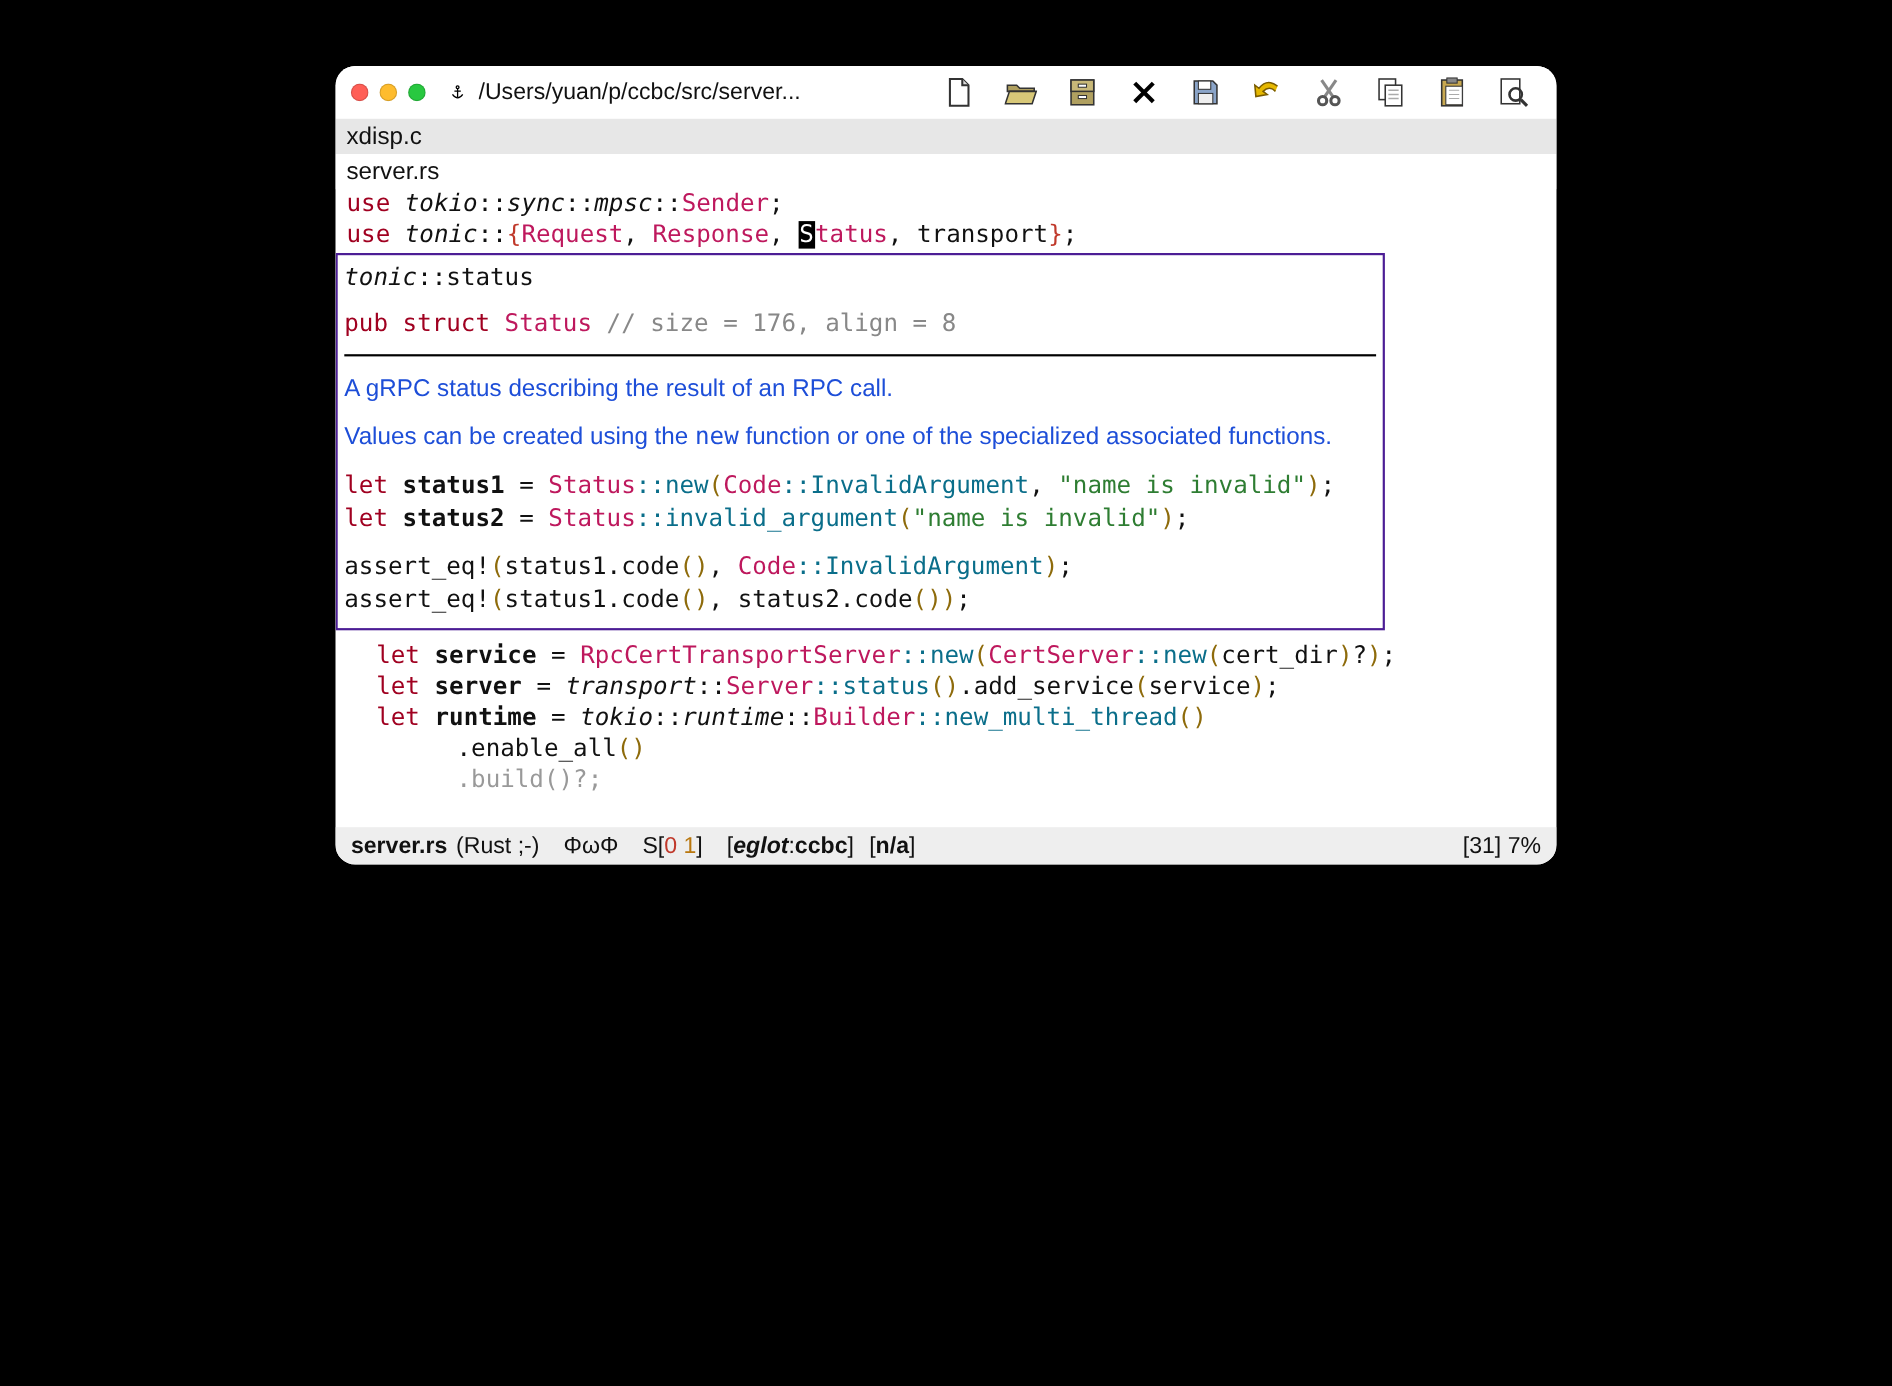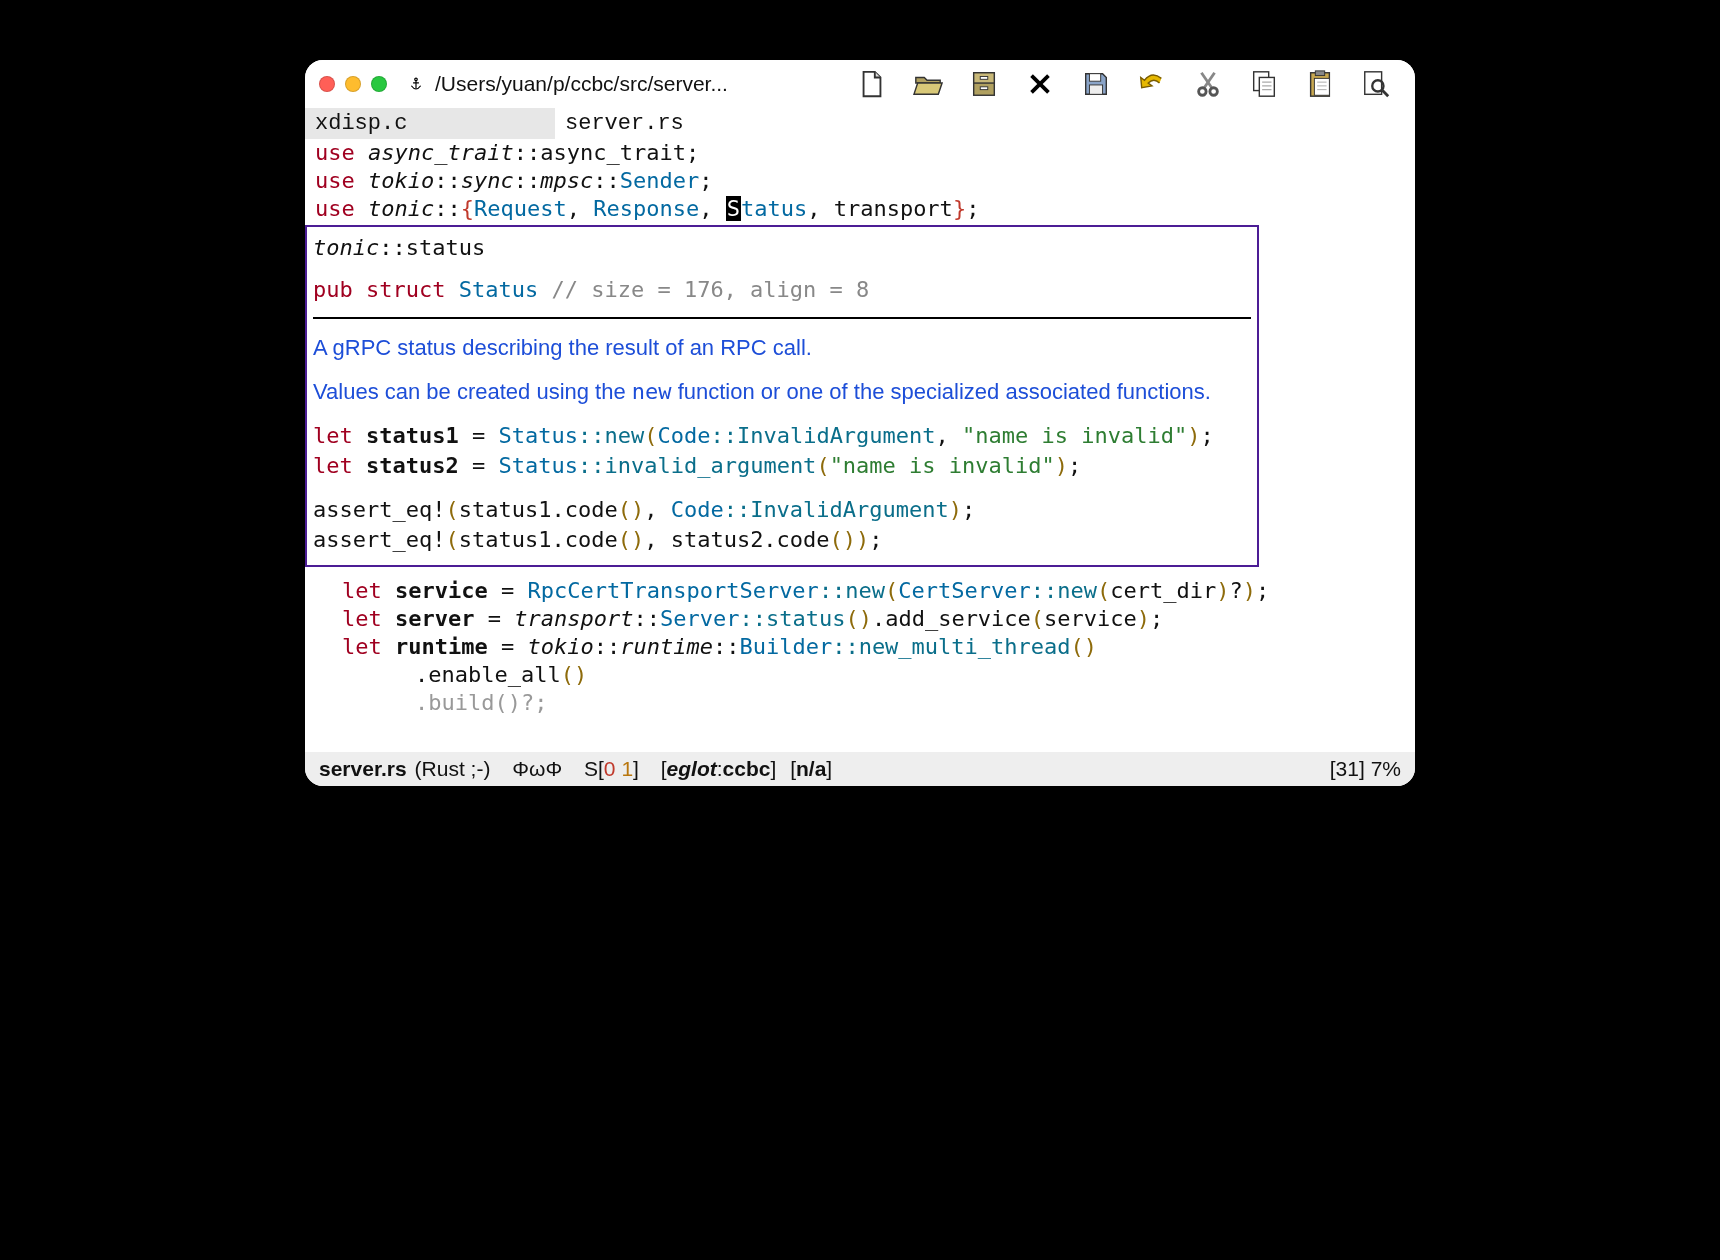--- a/index.html
+++ b/index.html
@@ -65,43 +65,44 @@
     padding-right: 8px;
   }
   .tbtn {
     width: 34px; height: 34px;
     display: flex; align-items: center; justify-content: center;
   }
   .tbtn svg { width: 30px; height: 30px; }
 
   .tabbar {
     display: flex;
-    font-family: Liberation Mono, monospace;
-    font-size: 22px;
-    color: #111;
+    font-family: Liberation Sans, sans-serif;
+    font-size: 22px;
+    color: #111;
+    flex-direction: column;
   }
   .tab {
     padding: 3px 14px 3px 10px;
     min-width: 250px;
   }
   .tab.inactive { background: #e7e7e7; }
   .tab.active   { background: #fff; }
 
   .editor {
     flex: 1;
     font-size: 22px;
     line-height: 28px;
     color: #111;
     overflow: hidden;
     position: relative;
   }
   .codeline { padding-left: 10px; white-space: pre; font-family: "Menlo","Consolas",monospace; }
   .kw   { color: #a00020; }            
   .mod  { font-style: italic; color: #111; }
-  .item { color: #0369a1; }            
+  .item { color: #be185d; }            
   .br   { color: #c0392b; }            
   .meth { color: #0a6e8a; }            
   .str  { color: #2e7d32; }
   .paren{ color: #8e6b0b; }
   .cmt  { color: #888; }
   .bold { font-weight: 700; }
   .cursor {
     background: #000; color: #fff;
     padding: 0 1px;
   }
@@ -244,21 +245,20 @@
       </div>
     </div>
   </div>
 
   <div class="tabbar">
     <div class="tab inactive">xdisp.c</div>
     <div class="tab active">server.rs</div>
   </div>
 
   <div class="editor">
-    <div class="codeline"><span class="kw">use</span> <span class="mod">async_trait</span><span>::</span><span>async_trait</span><span>;</span></div>
     <div class="codeline"><span class="kw">use</span> <span class="mod">tokio</span><span>::</span><span class="mod">sync</span><span>::</span><span class="mod">mpsc</span><span>::</span><span class="item">Sender</span><span>;</span></div>
     <div class="codeline"><span class="kw">use</span> <span class="mod">tonic</span><span>::</span><span class="br">{</span><span class="item">Request</span><span>, </span><span class="item">Response</span><span>, </span><span class="cursor">S</span><span class="item">tatus</span><span>, </span><span>transport</span><span class="br">}</span><span>;</span></div>
 
     <div class="popup">
       <div><span class="mod">tonic</span><span>::</span><span>status</span></div>
       <div style="height:12px"></div>
       <div><span class="kw">pub struct</span> <span class="item">Status</span> <span class="cmt">// size = 176, align = 8</span></div>
       <hr class="hr">
       <div class="doc">A gRPC status describing the result of an RPC call.</div>
       <div style="height:14px"></div>

